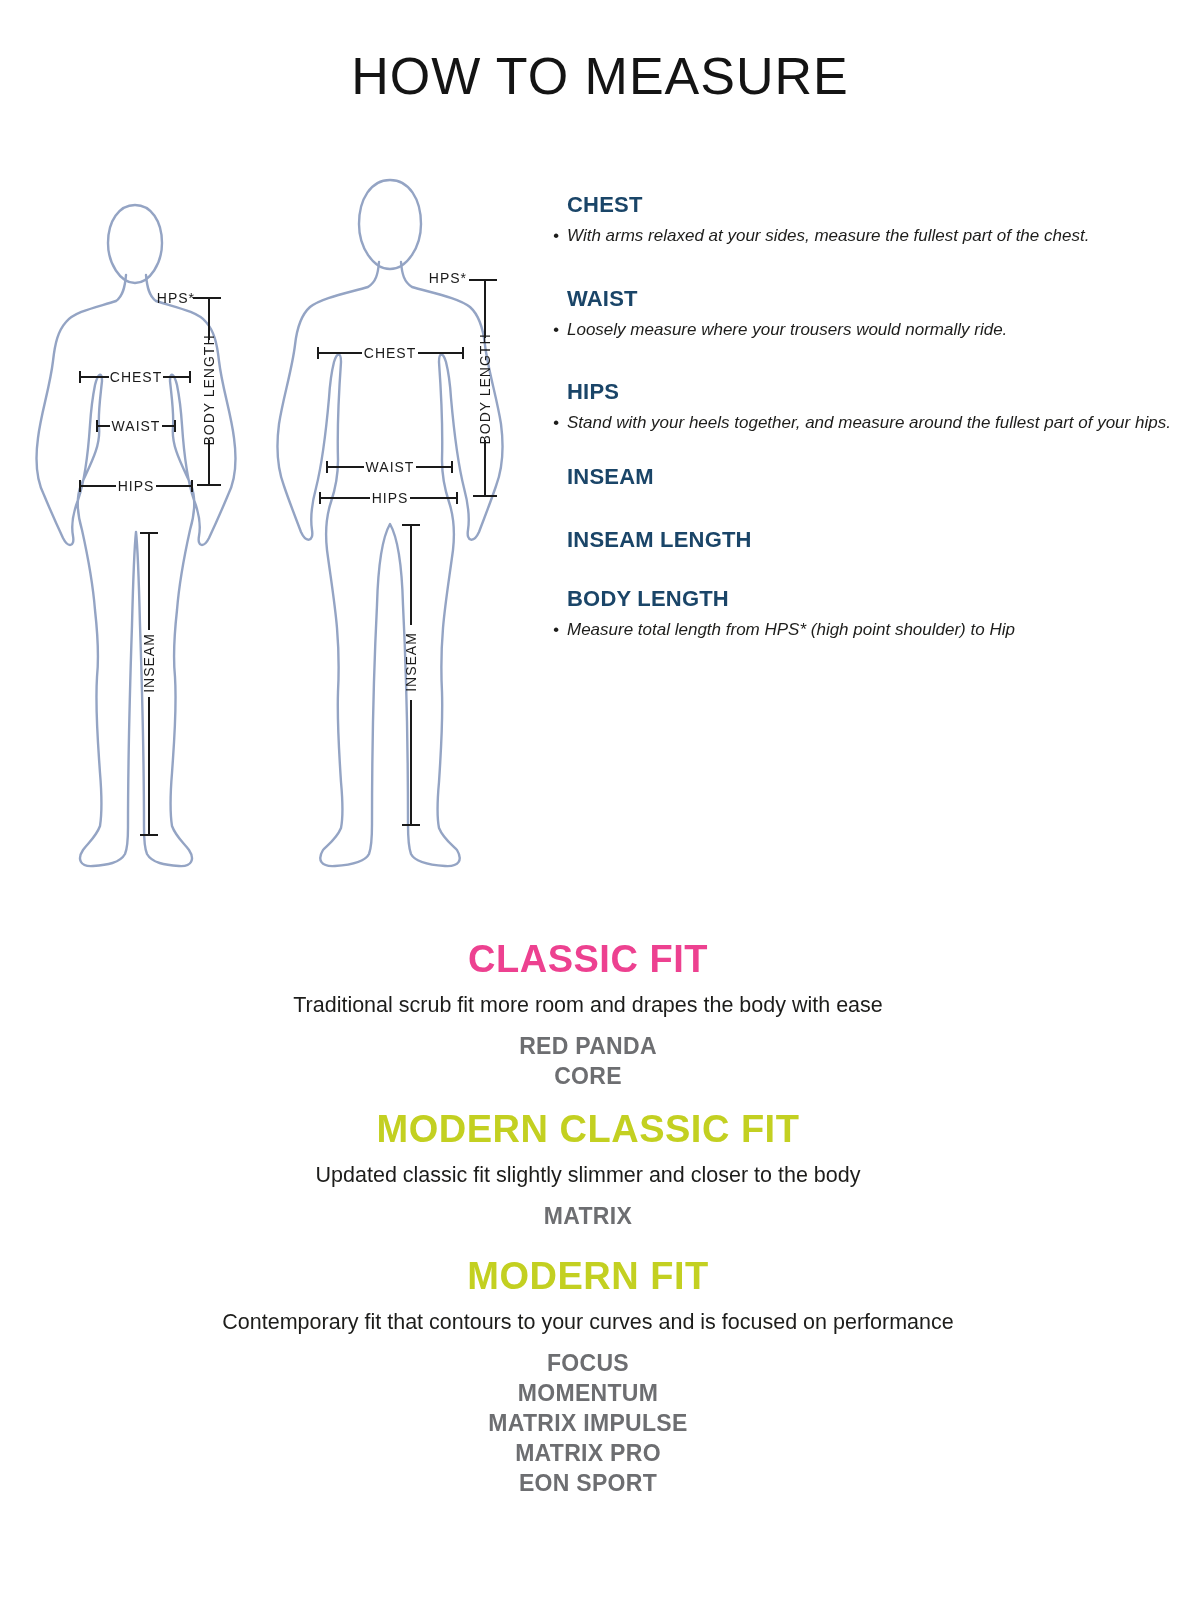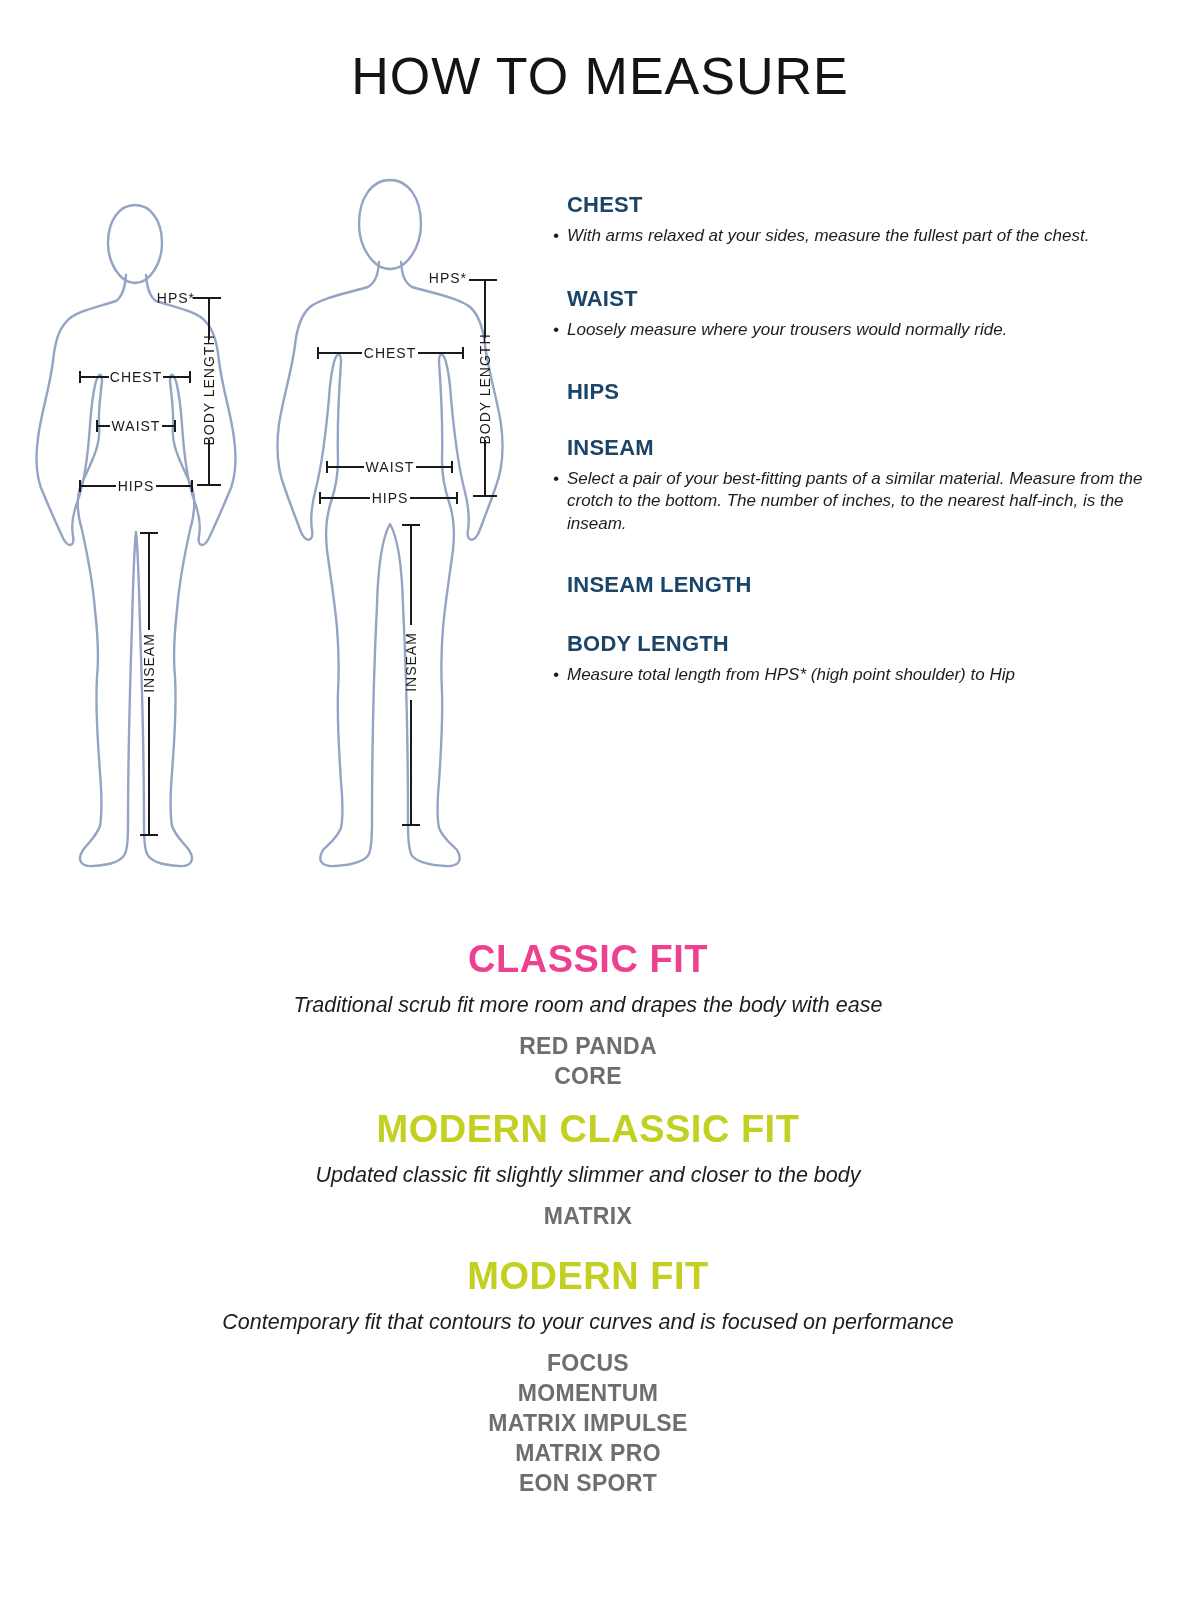--- a/index.html
+++ b/index.html
@@ -25,21 +25,21 @@
   .bullet{display:flex;font-style:italic;font-size:17px;color:#1d1d1b;line-height:1.32;margin:0 0 9px 0;}
   .dot{flex:none;width:14px;}
   .dot::before{content:"\2022";font-size:17px;}
   .btext{display:block;}
 
   
   .fit{position:absolute;left:0;width:1176px;text-align:center;}
   .fit h2{font-size:38px;font-weight:bold;margin:0 0 9px 0;letter-spacing:.5px;text-align:center;}
   .fit.pink h2{color:#ed4190;}
   .fit.green h2{color:#c3d021;}
-  .fit .desc{font-style:italic;font-size:21.5px;color:#1d1d1b;margin:12px 0 13px 0;}
+  .fit .desc{font-size:21.5px;color:#1d1d1b;margin:12px 0 13px 0;}
   .fit .pline{font-size:23px;font-weight:bold;color:#6d6e71;line-height:30px;letter-spacing:.3px;}
 </style>
 </head>
 <body>
 
 <div class="page">
 
   <div class="title">HOW TO MEASURE</div>
 
   <div class="fig" style="left:25px;top:195px;">
@@ -161,28 +161,28 @@
     <div class="msec m2">
       <h3>WAIST</h3>
       <div class="bullet">
         <span class="dot"></span>
         <span class="btext">Loosely measure where your trousers would normally ride.</span>
       </div>
     </div>
 
     <div class="msec m3">
       <h3>HIPS</h3>
+      <div class="bullet">
+        <span class="dot"></span>
+        <span class="btext">Stand with your heels together, and measure around the fullest part of your hips.</span>
+      </div>
     </div>
 
     <div class="msec m4">
       <h3>INSEAM</h3>
-      <div class="bullet">
-        <span class="dot"></span>
-        <span class="btext">Select a pair of your best-fitting pants of a similar material. Measure from the crotch to the bottom. The number of inches, to the nearest half-inch, is the inseam.</span>
-      </div>
     </div>
 
     <div class="msec m5">
       <h3>INSEAM LENGTH</h3>
     </div>
 
     <div class="msec m6">
       <h3>BODY LENGTH</h3>
       <div class="bullet">
         <span class="dot"></span>

